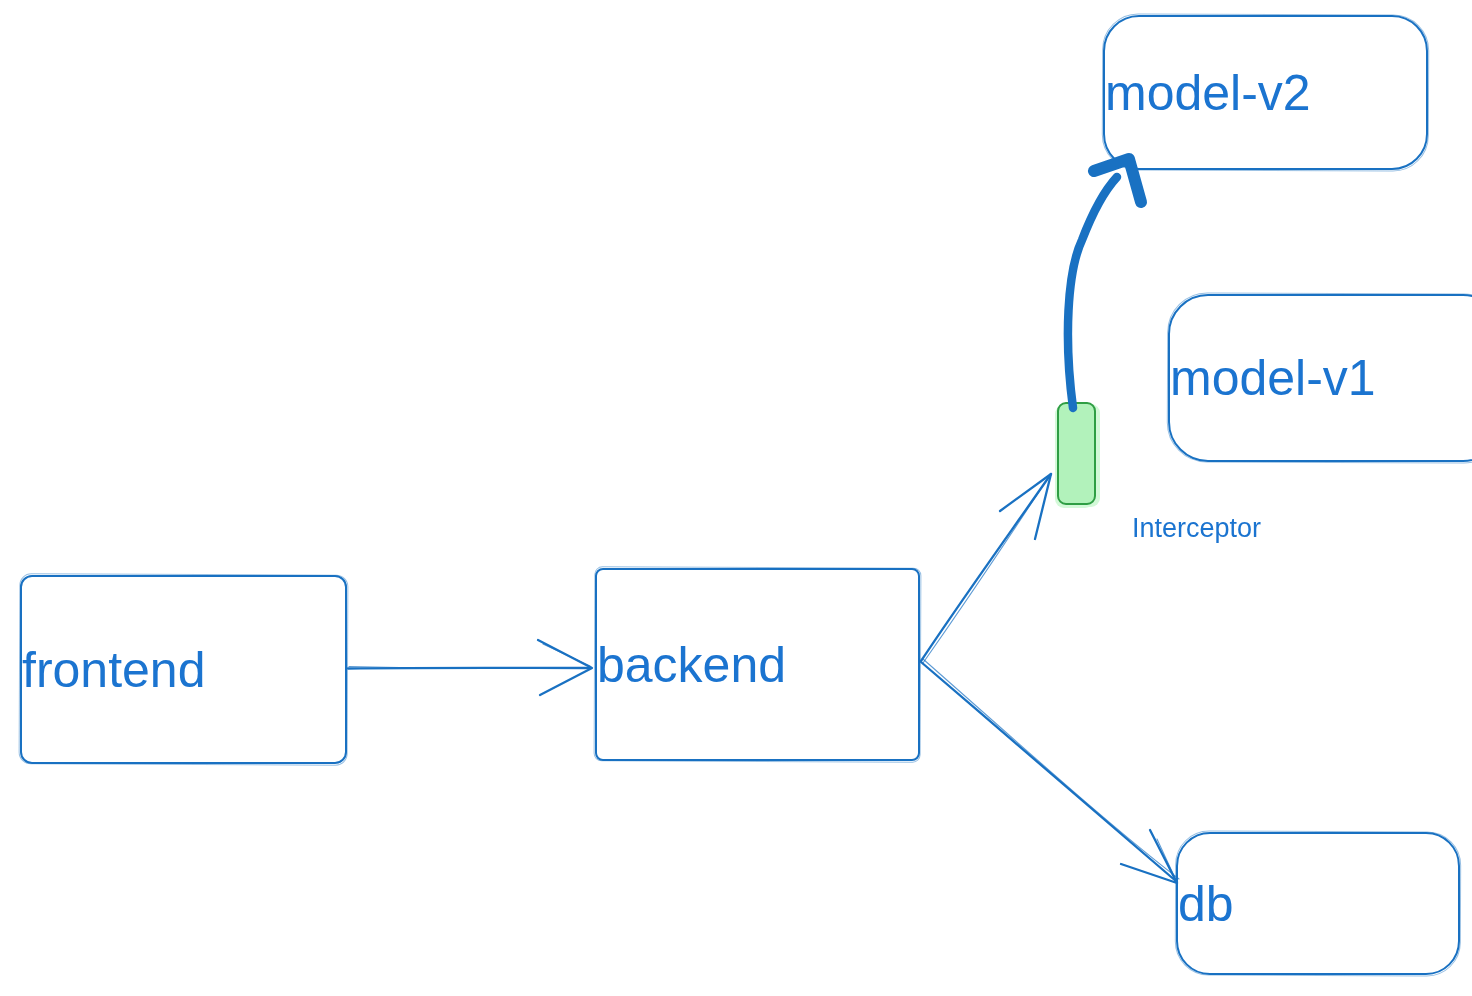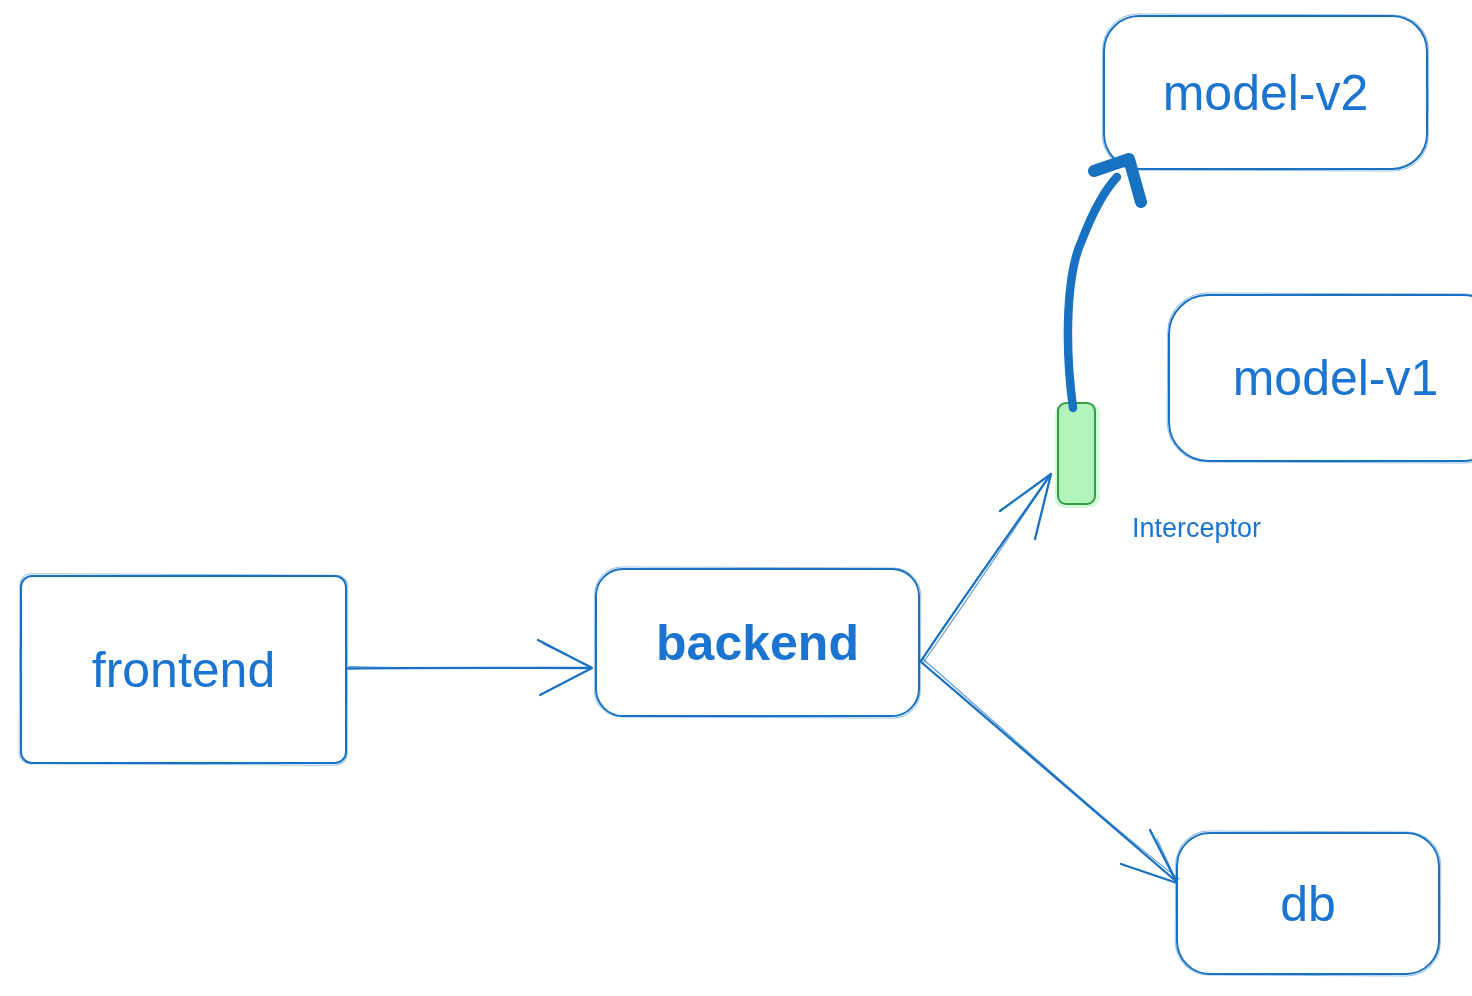--- a/index.html
+++ b/index.html
@@ -16,42 +16,42 @@
     width:1472px;height:996px;
     background:var(--canvas-bg);
     overflow:hidden;
     font-family:"Liberation Sans","DejaVu Sans",sans-serif;
   }
   
   .node{
     position:absolute;
     border:2.5px solid var(--blue-stroke);
     background:transparent;
-    display:flex;align-items:center;justify-content:center;
+    display:flex;align-items:center;
     color:var(--blue-text);
     font-size:50px;
     line-height:1;
     box-sizing:border-box;
     cursor:move;
   }
   
   .node::before{
     content:"";
     position:absolute;inset:-3px;
     border:1.4px solid var(--blue-stroke);
     border-radius:inherit;
     opacity:.45;
     transform:rotate(.25deg);
     pointer-events:none;
   }
   #node-frontend {left:20px;  top:575px; width:327px; height:189px; border-radius:12px;}
-  #node-backend  {left:595px; top:568px; width:325px; height:149px; border-radius:28px;font-weight:bold;}
+  #node-backend  {left:595px; top:568px; width:325px; height:193px; border-radius:8px;}
   #node-model-v2 {left:1103px;top:15px;  width:325px; height:155px; border-radius:36px;}
   #node-model-v1 {left:1120px;top:294px; width:335px; height:168px; border-radius:40px;margin-left:48px;}
-  #node-db       {left:1176px;top:832px; width:264px; height:143px; border-radius:34px;}
+  #node-db       {left:1176px;top:832px; width:284px; height:143px; border-radius:34px;}
 
   
   #interceptor{
     position:absolute;
     left:1057px;top:402px;width:39px;height:103px;
     background:var(--green-fill);
     border:2.8px solid var(--green-stroke);
     border-radius:9px;
     box-sizing:border-box;
     box-shadow:4px 2px 0 0 var(--green-overshoot), -2px 3px 0 0 var(--green-overshoot);

